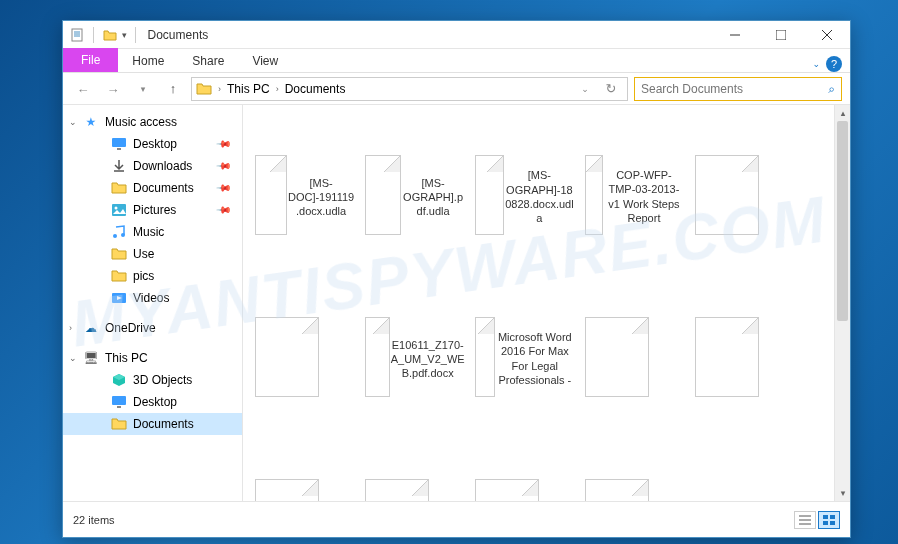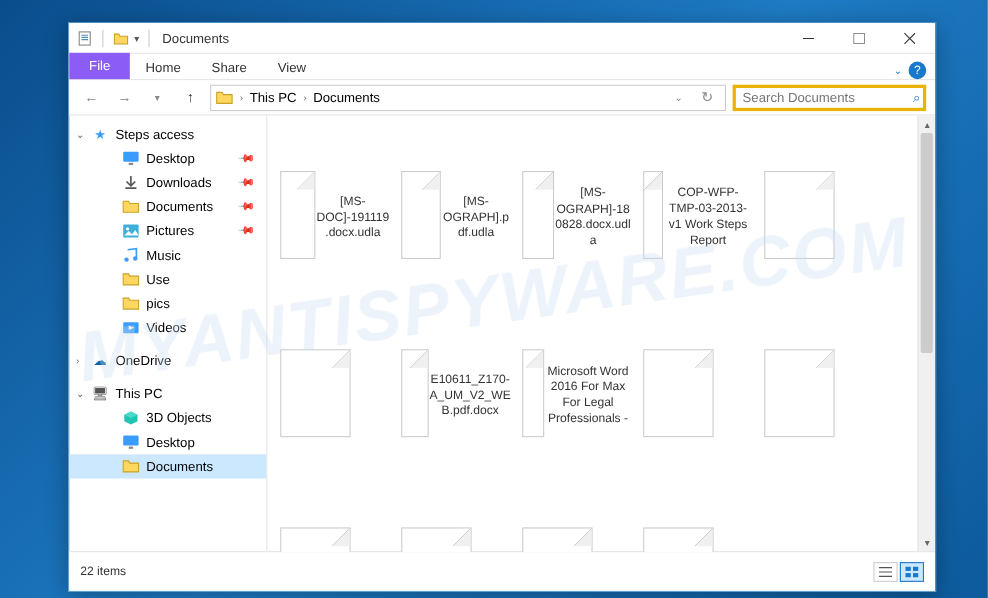--- a/index.html
+++ b/index.html
@@ -8,33 +8,33 @@
 .window { position: absolute; top: 20px; left: 62px; width: 789px; height: 518px; background: #fff; border: 1px solid #4a90c2; box-shadow: 0 4px 20px rgba(0,0,0,0.3); display: flex; flex-direction: column; }
 .titlebar { height: 28px; background: #fff; display: flex; align-items: center; padding-left: 6px; border-bottom: 1px solid #e5e5e5; }
 .titlebar-icons { display: flex; gap: 4px; align-items: center; }
 .tb-icon { width: 16px; height: 16px; display: inline-flex; align-items: center; justify-content: center; font-size: 11px; }
 .tb-sep { width: 1px; height: 16px; background: #ccc; margin: 0 4px; }
 .tb-chev { font-size: 9px; color: #555; }
 .titlebar-title { font-size: 12px; color: #333; margin-left: 8px; }
 .win-controls { margin-left: auto; display: flex; }
 .win-btn { width: 46px; height: 28px; display: flex; align-items: center; justify-content: center; font-size: 10px; color: #333; cursor: pointer; }
 .ribbon-tabs { height: 24px; display: flex; align-items: flex-end; background: #fff; border-bottom: 1px solid #e1e1e1; }
-.file-tab { background: #8b5cf6; color: #fff; padding: 4px 18px; font-size: 12px; height: 24px; display: flex; align-items: center; cursor: pointer; }
+.file-tab { background: #d946ef; color: #fff; padding: 4px 18px; font-size: 12px; height: 24px; display: flex; align-items: center; cursor: pointer; }
 .ribbon-tab { padding: 4px 14px; font-size: 12px; color: #333; cursor: pointer; }
 .ribbon-right { margin-left: auto; display: flex; align-items: center; padding-right: 8px; gap: 6px; }
 .help-icon { width: 16px; height: 16px; background: #1979ca; border-radius: 50%; color: #fff; font-size: 11px; display: flex; align-items: center; justify-content: center; }
 .addr-row { height: 32px; display: flex; align-items: center; padding: 4px 8px; gap: 6px; background: #fff; border-bottom: 1px solid #e5e5e5; }
 .nav-btn { width: 24px; height: 24px; display: flex; align-items: center; justify-content: center; font-size: 13px; color: #888; cursor: pointer; }
 .nav-btn.enabled { color: #333; }
 .addr-bar { flex: 1; height: 24px; border: 1px solid #ccc; display: flex; align-items: center; padding: 0 4px; font-size: 12px; }
 .addr-icon { width: 16px; height: 16px; margin-right: 4px; }
 .addr-seg { padding: 0 4px; cursor: pointer; }
 .addr-chev { color: #666; font-size: 9px; padding: 0 2px; }
 .addr-right { margin-left: auto; display: flex; gap: 2px; }
-.search-box { width: 176px; height: 24px; border: 3px solid #eab308; display: flex; align-items: center; padding: 0 6px; font-size: 12px; color: #888; }
+.search-box { width: 208px; height: 24px; border: 1px solid #eab308; display: flex; align-items: center; padding: 0 6px; font-size: 12px; color: #888; }
 .search-box input { border: none; outline: none; flex: 1; font-size: 12px; color: #333; }
 .body-area { flex: 1; display: flex; overflow: hidden; }
 .nav-pane { width: 180px; border-right: 1px solid #e5e5e5; overflow-y: auto; padding: 6px 0; font-size: 12px; }
 .nav-group { margin-bottom: 8px; }
 .nav-item { display: flex; align-items: center; padding: 3px 4px 3px 20px; gap: 6px; cursor: pointer; white-space: nowrap; }
 .nav-item.child { padding-left: 48px; }
 .nav-item.selected { background: #cce8ff; }
 .nav-icon { width: 16px; height: 16px; display: inline-flex; align-items: center; justify-content: center; font-size: 12px; }
 .pin { color: #888; font-size: 10px; margin-left: auto; margin-right: 8px; transform: rotate(45deg); }
 .expand { position: absolute; left: 6px; font-size: 9px; color: #666; }
@@ -140,21 +140,21 @@
       <span style="color:#1979ca">⌕</span>
     </div>
   </div>
 
   <div class="body-area">
     <div class="nav-pane">
       <div class="nav-group">
         <div class="nav-item">
           <span class="expand">⌄</span>
           <span class="nav-icon ic-star">★</span>
-          <span>Steps access</span>
+          <span>Music access</span>
         </div>
         <div id="qa-list">
             <div class="nav-item child">
               <span class="nav-icon">
                 <svg width="16" height="16" viewBox="0 0 16 16">
                   <rect x="1" y="2" width="14" height="9" fill="#3b9cff" rx="1"></rect>
                   <rect x="6" y="12" width="4" height="2" fill="#888"></rect>
                 </svg>
               </span>
               <span>Desktop</span>

